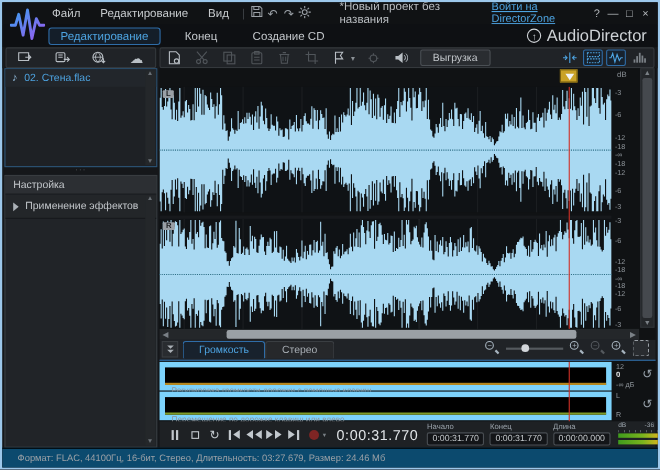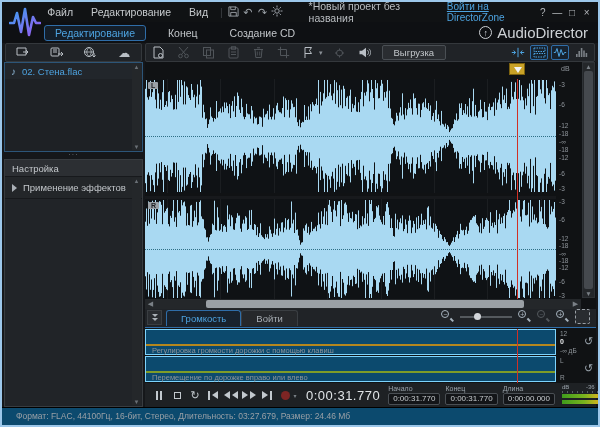--- a/index.html
+++ b/index.html
@@ -91,21 +91,21 @@
   .lens .ring{position:absolute;left:0;top:0;width:8px;height:8px;border:1.5px solid currentColor;border-radius:50%;}
   .lens .handle{position:absolute;left:8.5px;top:8.5px;width:4px;height:1.5px;background:currentColor;transform:rotate(45deg);}
   .lens .sign{position:absolute;left:2.2px;top:0.5px;font-size:7px;color:currentColor;}
   .lens.dim{color:#54595e;}
   .zslider{position:relative;width:52px;height:10px;}
   .zslider .ztrack{position:absolute;left:0;right:0;top:4px;height:2px;background:#54595e;}
   .zslider .zthumb{position:absolute;left:14px;top:1px;width:7px;height:7px;border-radius:50%;background:#d2d6da;}
   .fit-btn{width:15px;height:15px;border:1px dashed #9aa0a6;border-radius:2px;background:#292c30;}
   
   .lanes{position:absolute;left:0;top:267px;width:451px;height:54px;}
-  .lane{position:absolute;left:0;width:411px;height:26px;background:#0c4a6e;border:1px solid #7dd3fc;}
+  .lane{position:absolute;left:0;width:411px;height:26px;background:#000000;border:5px solid #7dd3fc;}
   .lane1{top:0;} .lane2{top:27px;}
   .lane-line{position:absolute;left:0;right:0;top:14px;height:2px;}
   .lane1 .lane-line{background:#b5871e;}
   .lane2 .lane-line{background:#7f9c28;}
   .lane-label{position:absolute;left:6px;top:16px;font-size:7.5px;color:#8d939a;}
   .lane-playline{position:absolute;left:372px;top:0;width:1px;height:54px;background:#d03026;z-index:4;}
   .lane-scale{position:absolute;left:412px;width:24px;height:26px;font-size:6.5px;color:#8f959b;}
   .ls1{top:0;} .ls2{top:27px;}
   .lane-scale .t{position:absolute;top:1px;left:3px;} 
   .lane-scale .m{position:absolute;top:9px;left:3px;color:#e8eaec;font-weight:bold;font-size:7px;}
@@ -396,21 +396,21 @@
         </div>
       <span class="harrow">▶</span>
     </div>
 
     <div class="subbar">
       <span class="collapse-btn">
         <span class="chev"></span>
         <span class="chev"></span>
       </span>
       <span class="etab active">Громкость</span>
-      <span class="etab">Войти</span>
+      <span class="etab">Стерео</span>
       <span class="subbar-right">
         <span class="lens">
             <span class="ring"></span>
             <span class="handle"></span>
             <span class="sign">−</span>
           </span>
         <span class="zslider">
             <span class="ztrack"></span>
             <span class="zthumb"></span>
           </span>
@@ -433,21 +433,21 @@
       </span>
     </div>
 
     <div class="lanes">
       <div class="lane lane1">
         <div class="lane-line"></div>
         <div class="lane-label">Регулировка громкости дорожки с помощью клавиш</div>
       </div>
       <div class="lane lane2">
         <div class="lane-line"></div>
-        <div class="lane-label">Перемещение по дорожке вправо или влево</div>
+        <div class="lane-label">Перемещение по дорожке клавиш или влево</div>
       </div>
       <div class="lane-scale ls1">
         <span class="t">12</span>
         <span class="m">0</span>
         <span class="b">-∞ дБ</span>
       </div>
       <div class="lane-scale ls2">
         <span class="t">L</span>
         <span class="b">R</span>
       </div>

